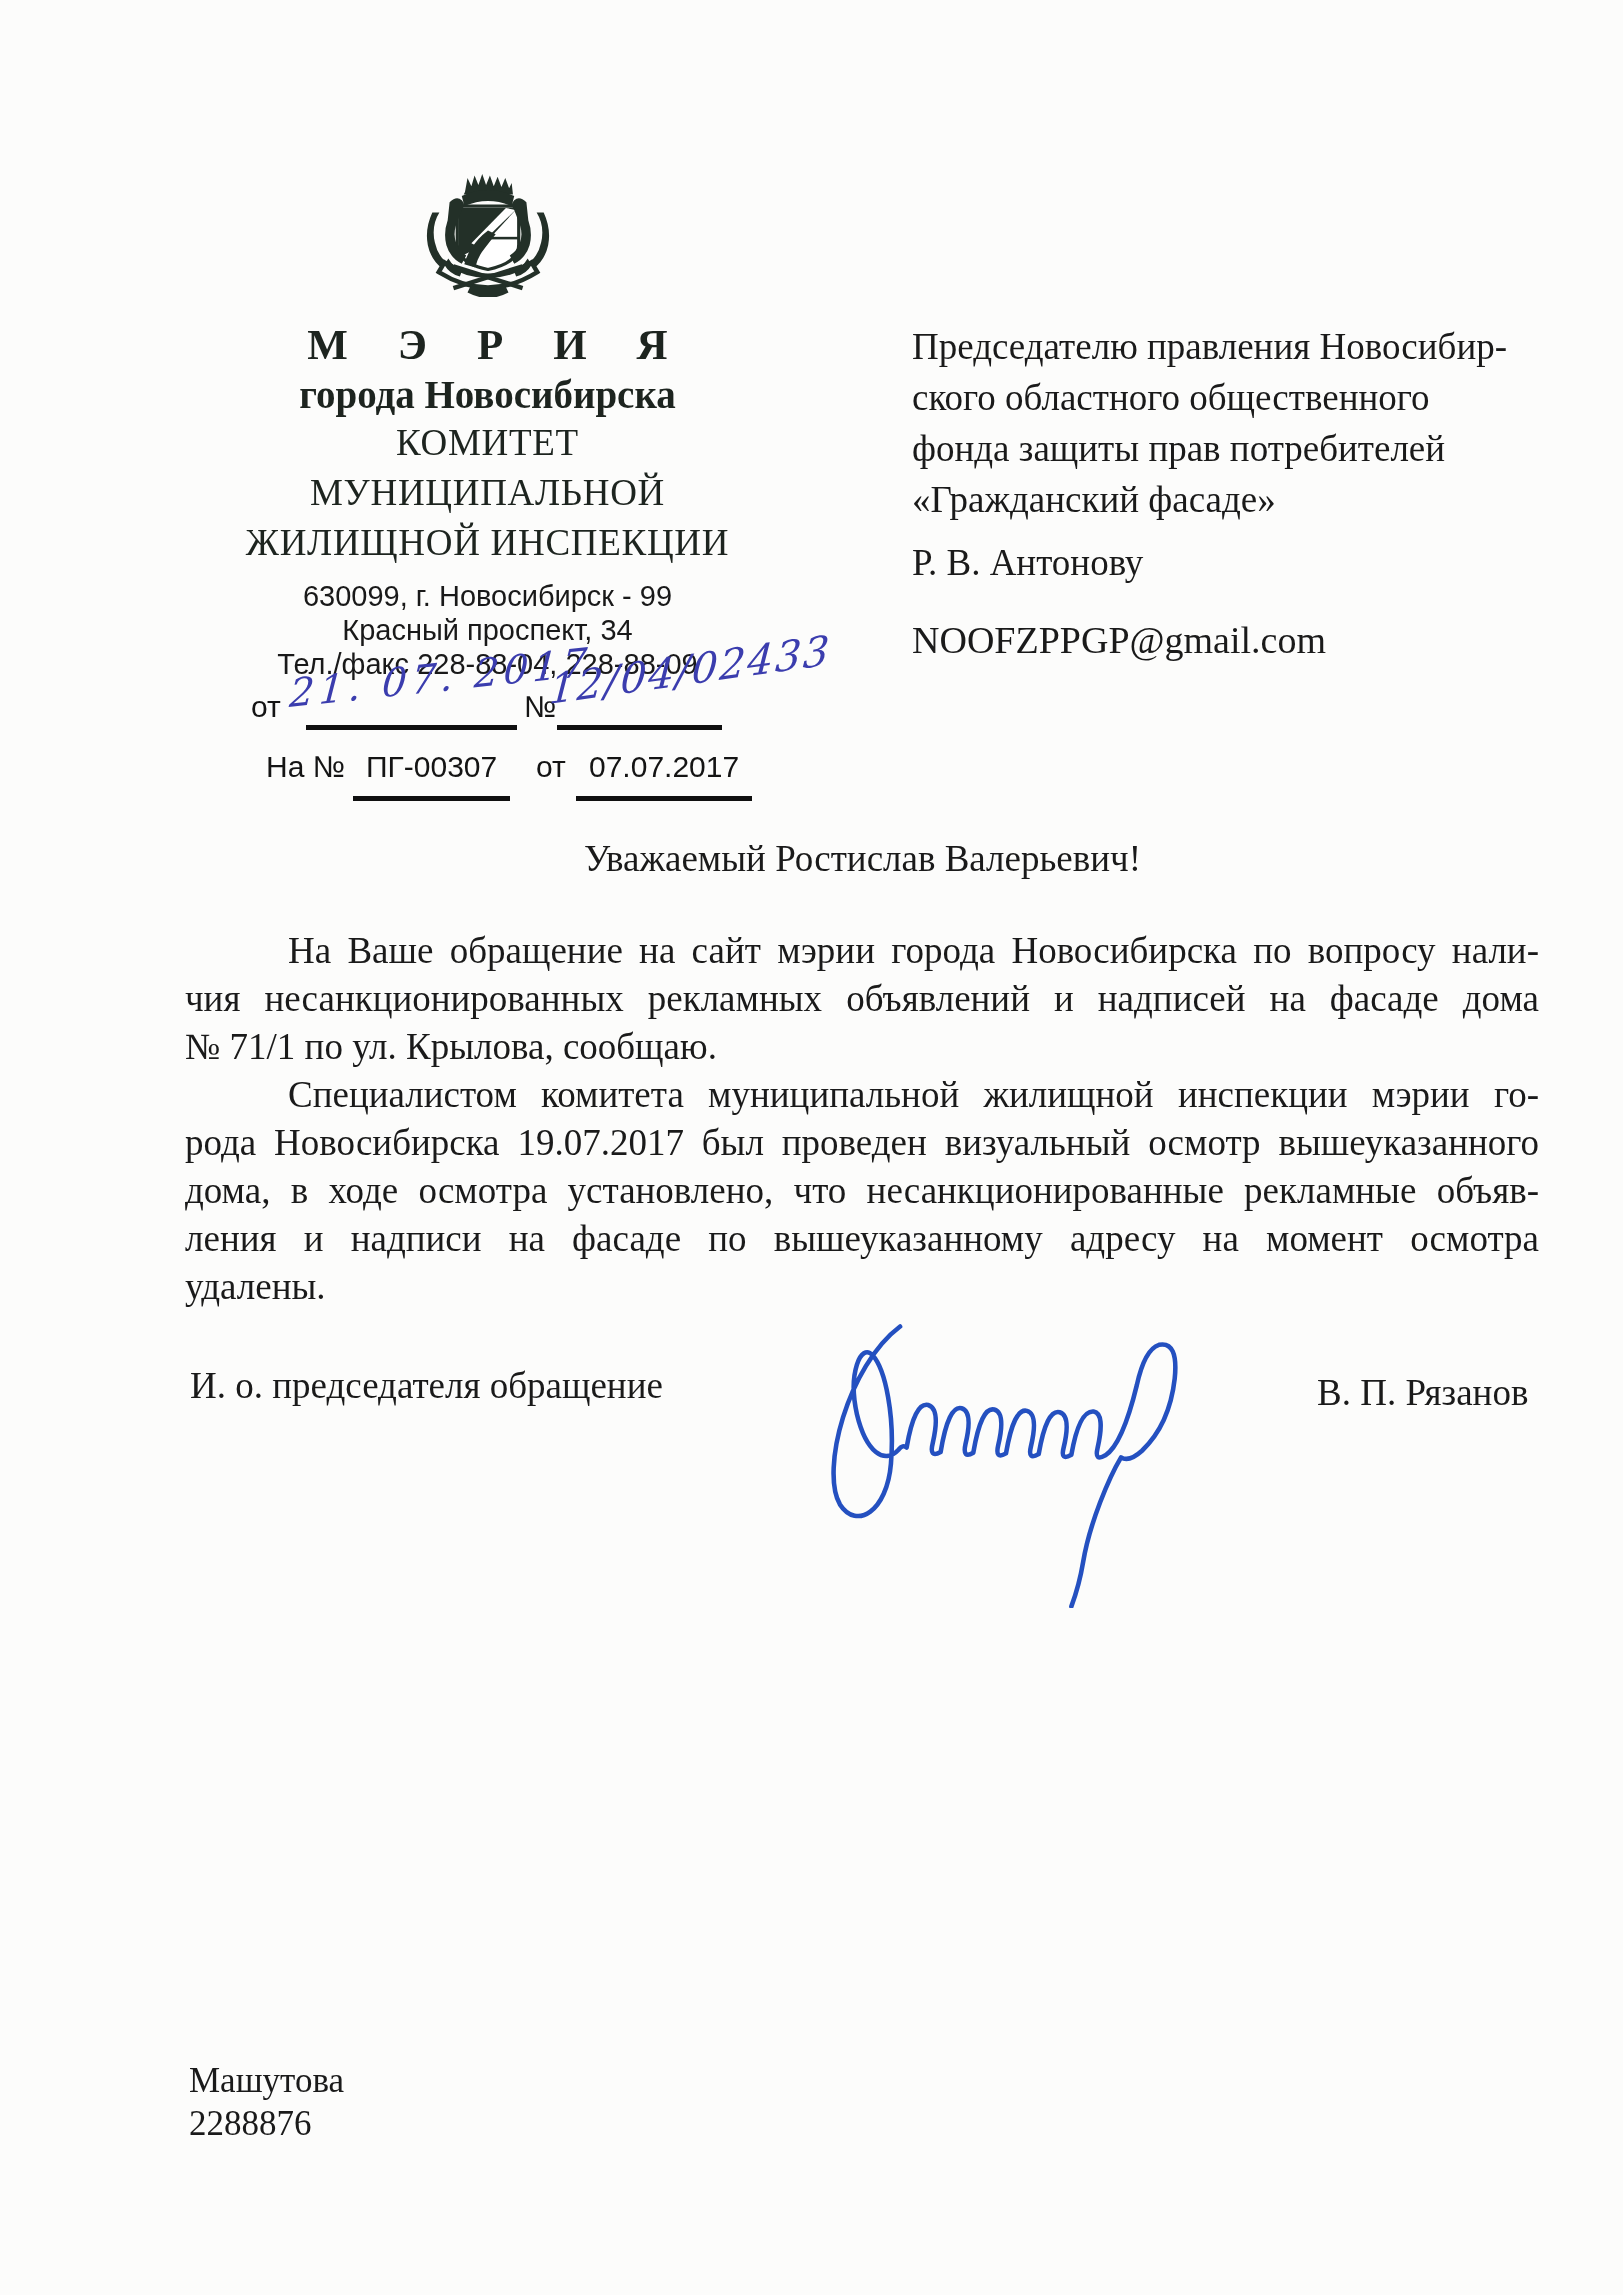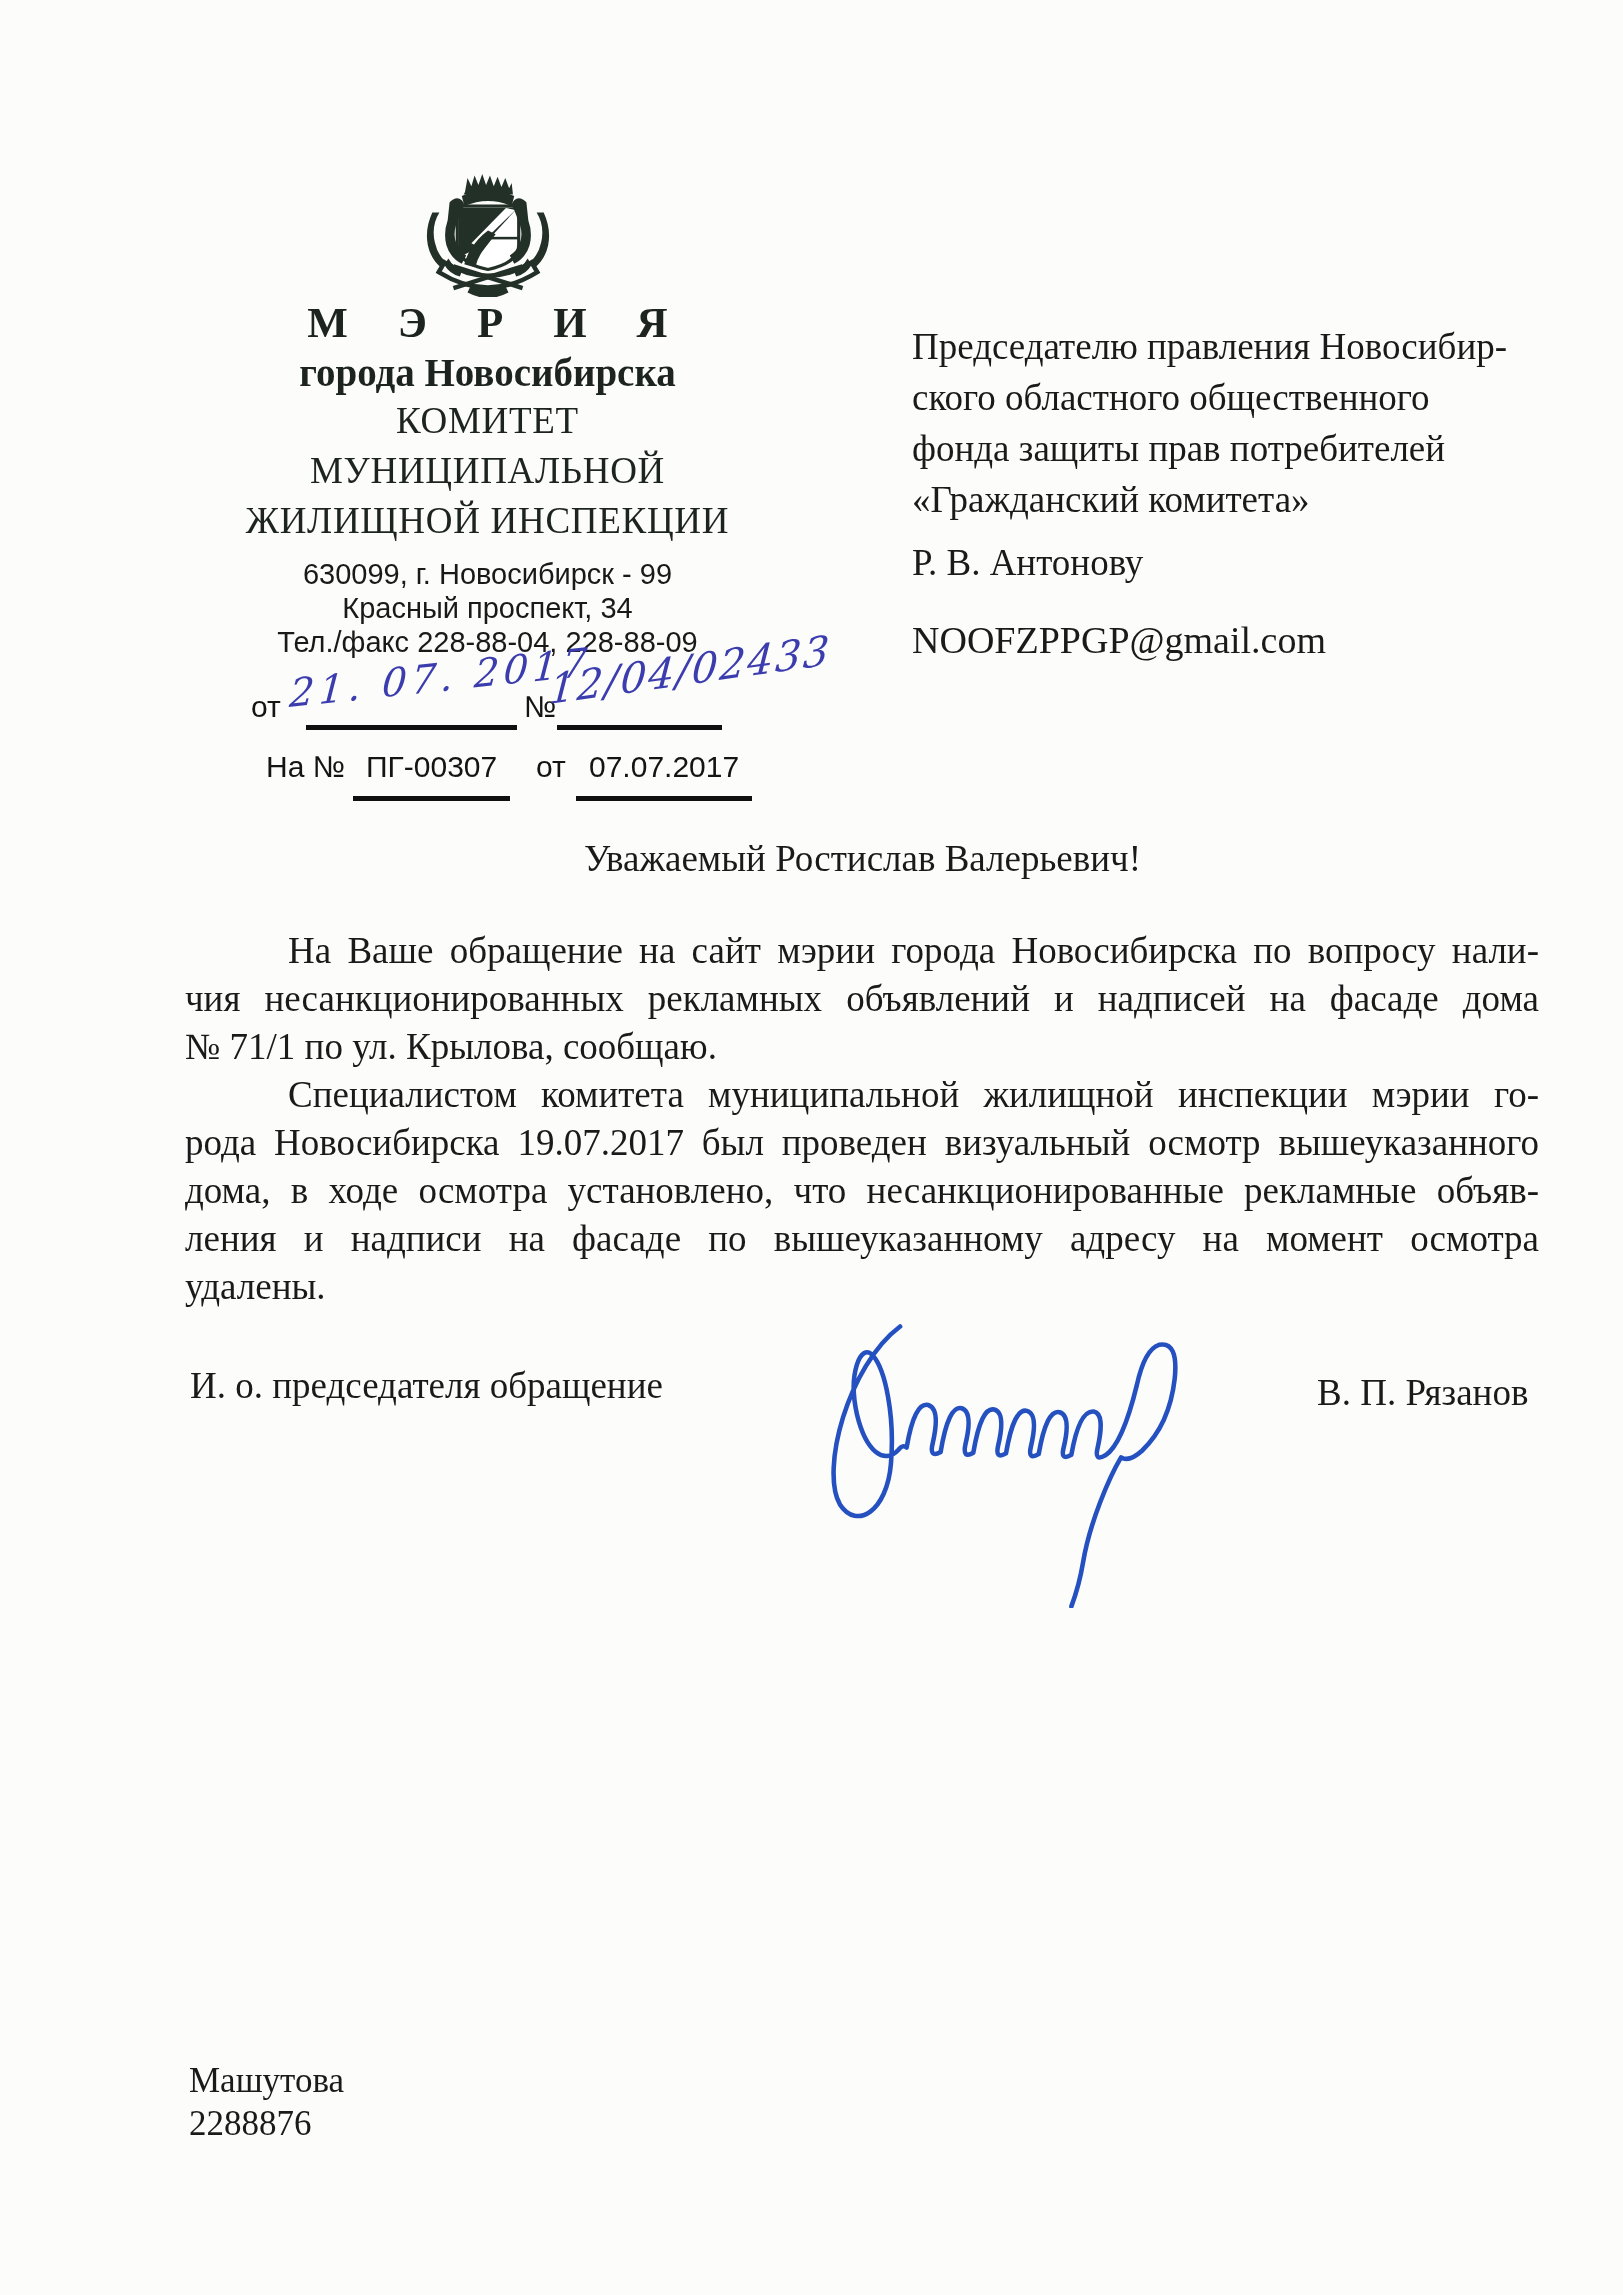--- a/index.html
+++ b/index.html
@@ -11,21 +11,21 @@
   html,body{margin:0;padding:0;background:#e8e8e6;}
   .page{
     position:relative;width:1623px;height:2295px;margin:0 auto;
     background:#fcfcfb;color:var(--text);
     font-family:"Liberation Serif","DejaVu Serif",serif;
     overflow:hidden;
   }
   
   .letterhead{position:absolute;left:183px;top:169px;width:609px;text-align:center;color:#1d241f;}
   .emblem{display:block;margin:0 auto;}
-  .org-title{font-weight:bold;font-size:43px;letter-spacing:19.6px;padding-left:19.6px;line-height:52px;}
+  .org-title{margin-top:22px;font-weight:bold;font-size:43px;letter-spacing:19.6px;padding-left:19.6px;line-height:52px;}
   .org-subtitle{font-weight:bold;font-size:39px;line-height:47px;}
   .committee-line{font-size:37px;line-height:50px;letter-spacing:0.7px;}
   .lh-address{margin-top:11px;font-family:"Liberation Sans","DejaVu Sans",sans-serif;font-size:29px;line-height:34px;color:#191919;}
   
   .refblock{position:absolute;left:193px;top:677px;width:641px;height:137px;font-family:"Liberation Sans","DejaVu Sans",sans-serif;font-size:30px;color:#141414;}
   .refblock .lbl{position:absolute;}
   .u-line{position:absolute;border-bottom:5.9px solid #101010;height:0;}
   .hw{position:absolute;font-family:"DejaVu Serif",serif;font-style:italic;color:var(--ink-blue);white-space:nowrap;}
   .hw-date{left:96px;top:-22px;font-size:39px;letter-spacing:4.6px;transform:rotate(-6deg) skewX(-10deg);}
   .hw-number{left:355px;top:-31px;font-size:41px;letter-spacing:2px;transform:rotate(-8deg) skewX(-12deg);}
@@ -104,21 +104,21 @@
       <span class="u-text" style="left:160px;">ПГ-00307</span>
       <span class="lbl" style="left:343px;">от</span>
       <span class="u-text" style="left:383px;">07.07.2017</span>
     </div>
   </div>
 
   <div class="addressee">
     <div>Председателю правления Новосибир-</div>
     <div>ского  областного общественного</div>
     <div>фонда защиты прав потребителей</div>
-    <div>«Гражданский комитета»</div>
+    <div>«Гражданский фасаде»</div>
   </div>
   <div class="addr-person">Р. В. Антонову</div>
   <div class="addr-email">NOOFZPPGP@gmail.com</div>
 
   <div class="salutation">Уважаемый Ростислав Валерьевич!</div>
 
   <div class="letter-body">
     <div class="bline jline indent">На Ваше обращение на сайт мэрии города Новосибирска по вопросу нали-</div>
     <div class="bline jline">чия несанкционированных рекламных объявлений и надписей на фасаде дома</div>
     <div class="bline">№ 71/1 по ул. Крылова, сообщаю.</div>

